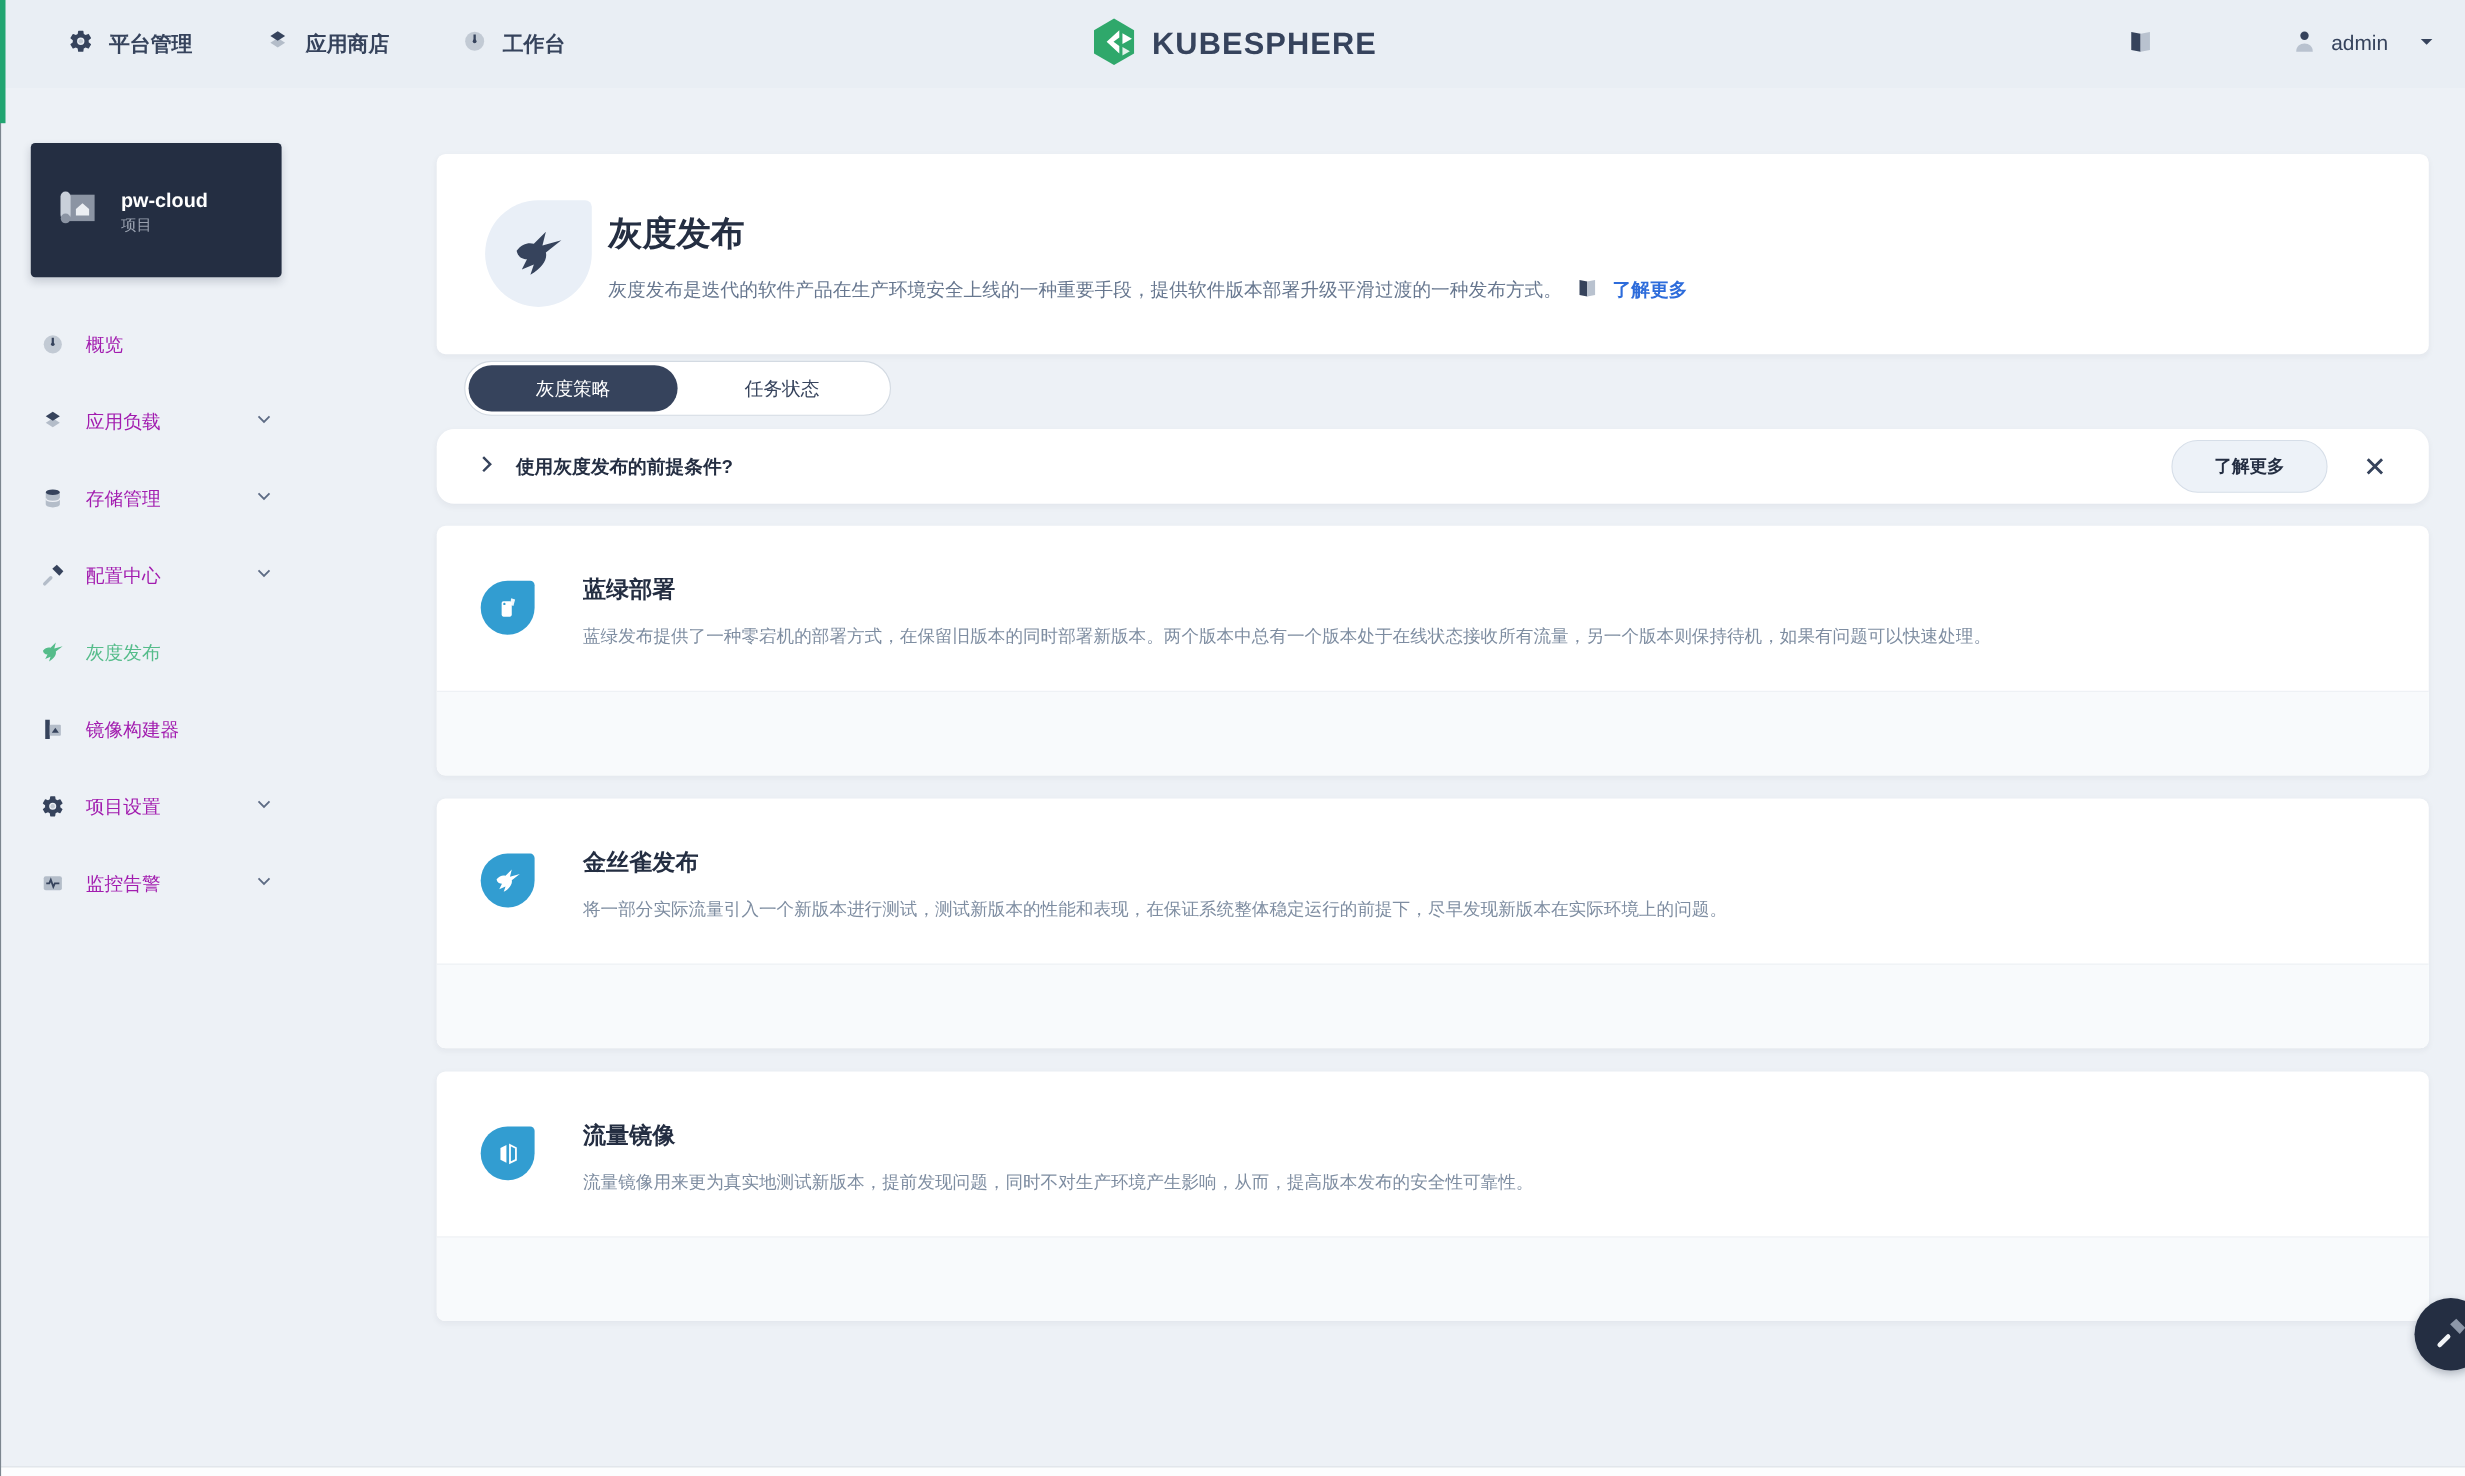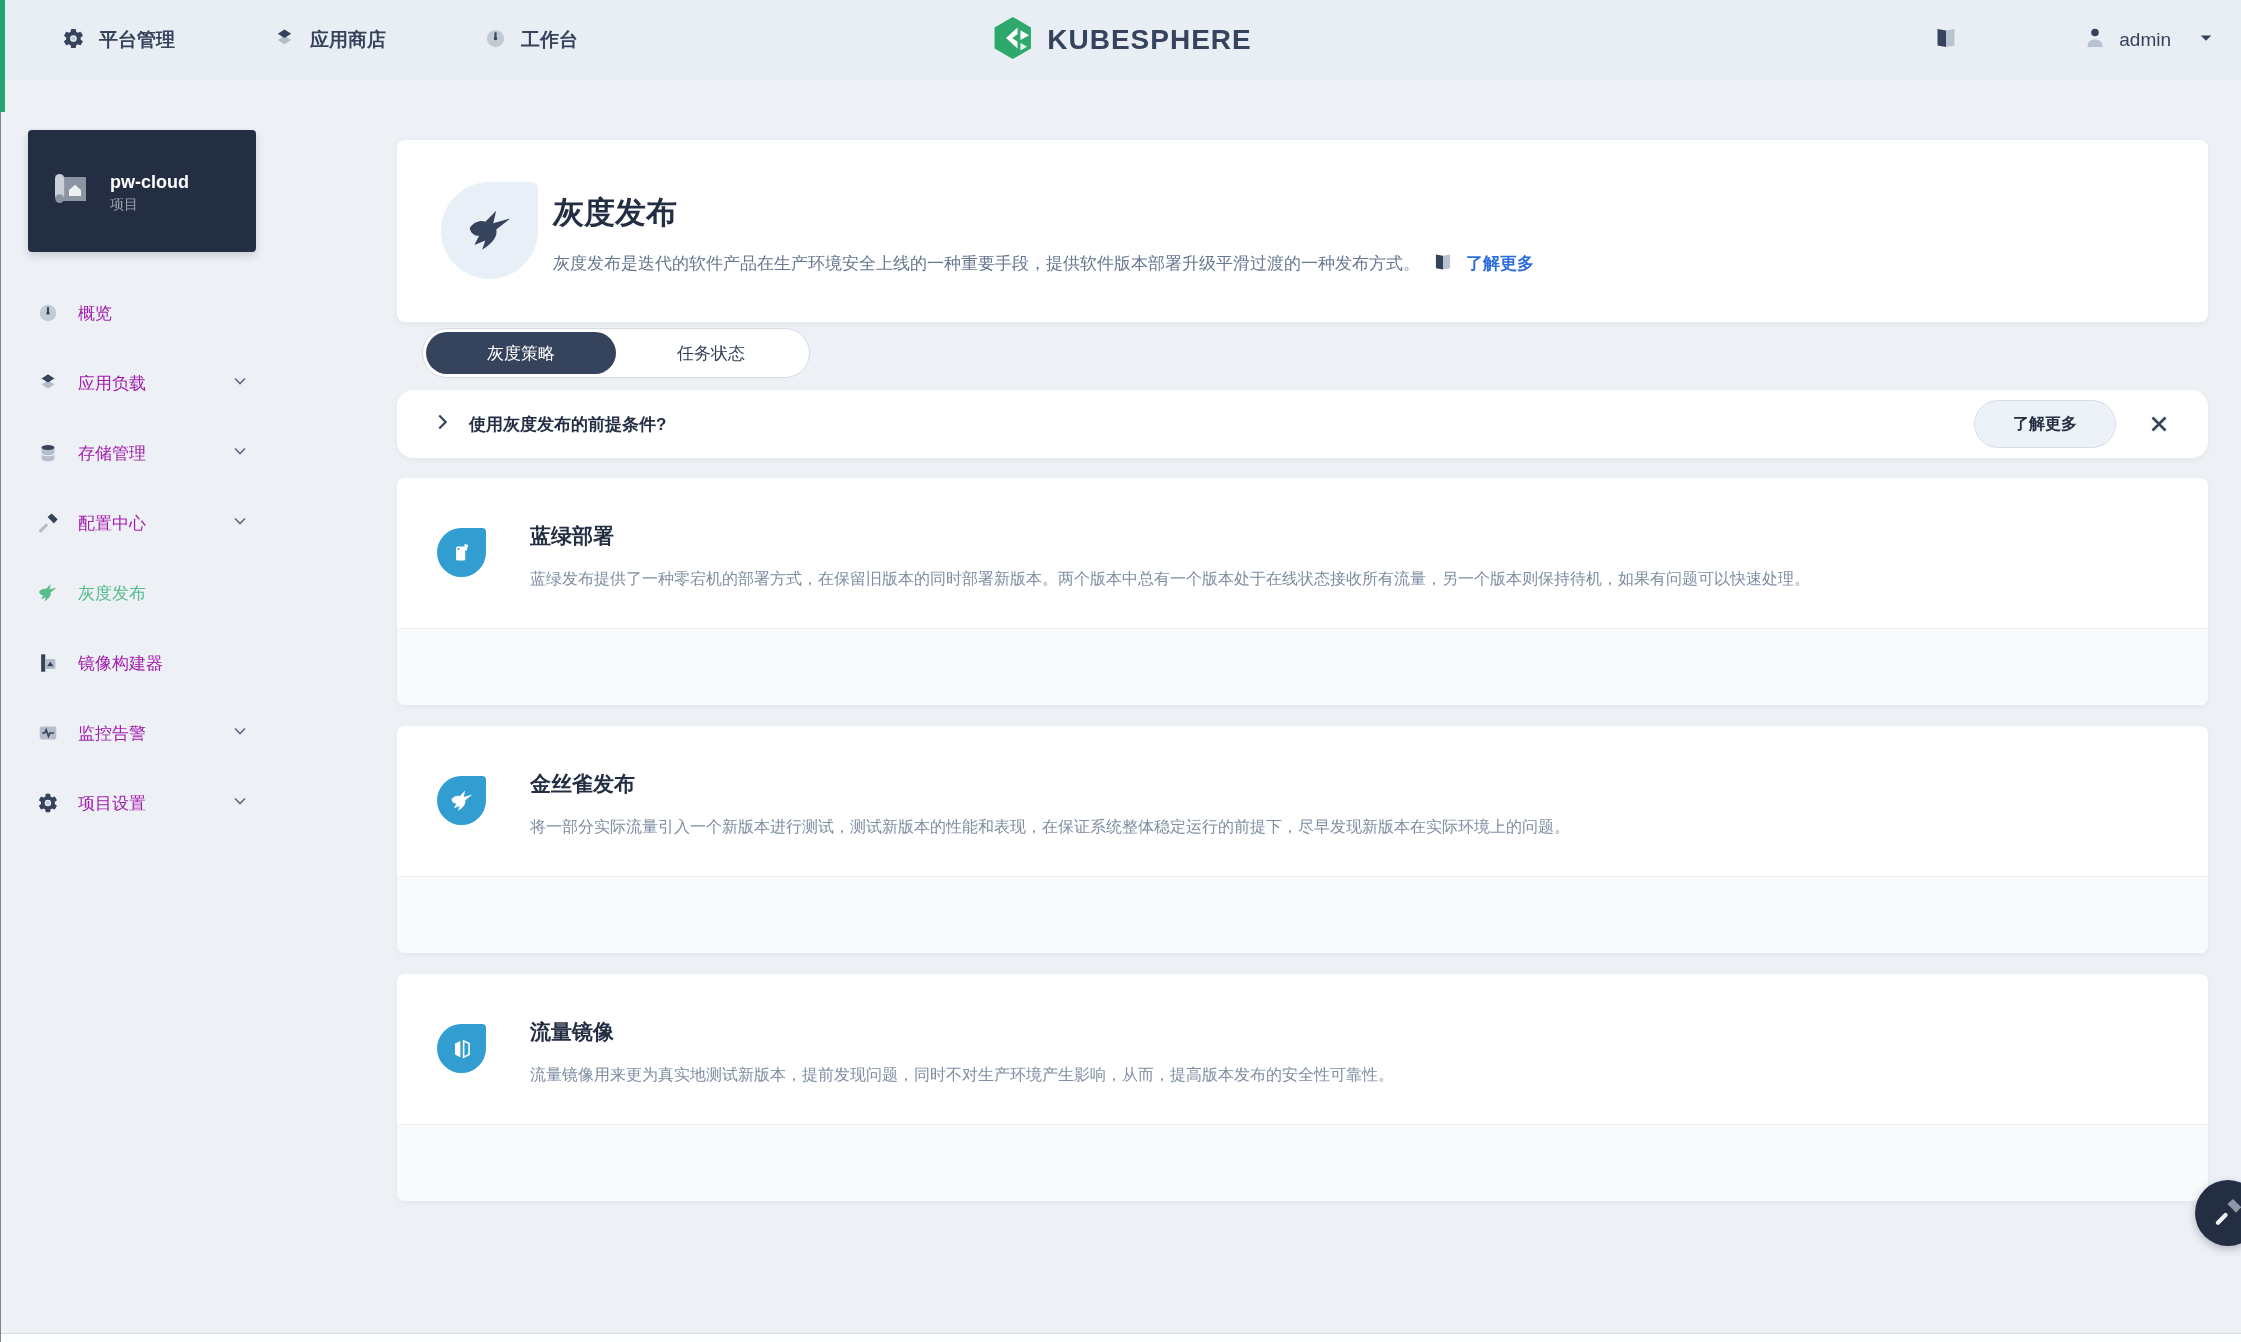--- a/index.html
+++ b/index.html
@@ -10,21 +10,21 @@
     position:relative;
     overflow:hidden;
     color:#36435c;
   }
   .edge-line { position:absolute; left:0; top:0; bottom:0; width:1px; background:#7c868f; z-index:50; }
   .green-strip { position:absolute; left:0; top:0; width:5px; height:112px; background:#21a571; z-index:60; }
   .bottom-strip { position:absolute; left:0; right:0; bottom:0; height:9px; background:#fcfdfe; border-top:1px solid #d9dee4; z-index:40; }
 
   
   .topbar { position:absolute; top:0; left:0; right:0; height:80px; background:#e9eef4; }
-  .topbar-left { position:absolute; left:62px; top:0; height:80px; display:flex; align-items:center; gap:98px; }
+  .topbar-left { position:absolute; left:62px; top:0; height:80px; display:flex; align-items:center; gap:66px; }
   .tb-item { display:flex; align-items:center; gap:14px; cursor:pointer; }
   .tb-item span.lbl { font-size:19px; font-weight:700; color:#36435c; }
   .logo { position:absolute; left:50%; top:0; transform:translateX(-50%); height:80px; display:flex; align-items:center; gap:12px; cursor:pointer; }
   .logo-text { font-size:28px; font-weight:700; letter-spacing:1px; color:#36435c; }
   .topbar-right { position:absolute; right:26px; top:0; height:80px; display:flex; align-items:center;gap:28px; }
   .docs-book { margin-right:96px; cursor:pointer; }
   .avatar { margin-right:12px; }
   .admin-name { font-size:19px; color:#36435c; margin-right:26px; }
   .user-menu { display:flex; align-items:center; cursor:pointer; }
 
@@ -233,39 +233,39 @@
               <path d="M4.5 2.5 h4.5 v19 h-4.5 z" fill="#36435c"></path>
               <rect x="9" y="7.5" width="11" height="11" rx="1" fill="#b4bdc9"></rect>
               <path d="M14.5 10.5 L18 15.5 H11 Z" fill="#36435c"></path>
             </svg>
         </span>
         <span class="s-lbl">镜像构建器</span>
       </div>
       <div class="side-item">
         <span class="s-icon">
           <svg width="22" height="22" viewBox="0 0 24 24">
+              <use href="#p-gear" fill="#36435c"></use>
+              <circle cx="11.9" cy="12" r="2.2" fill="#c2cad4"></circle>
+            </svg>
+        </span>
+        <span class="s-lbl">项目设置</span>
+        <span class="chev">
+          <svg width="20" height="20" viewBox="0 0 24 24">
+              <path d="M6 9 L12 15 L18 9" stroke="#5d6b84" stroke-width="2" fill="none"></path>
+            </svg>
+        </span>
+      </div>
+      <div class="side-item">
+        <span class="s-icon">
+          <svg width="22" height="22" viewBox="0 0 24 24">
               <rect x="3" y="5" width="18" height="14" rx="2" fill="#b4bdc9"></rect>
               <path d="M5.5 12 h3 l1.5-3.5 2.5 7 1.5-3.5 h4.5" stroke="#36435c" stroke-width="1.8" fill="none"></path>
             </svg>
         </span>
         <span class="s-lbl">监控告警</span>
-        <span class="chev">
-          <svg width="20" height="20" viewBox="0 0 24 24">
-              <path d="M6 9 L12 15 L18 9" stroke="#5d6b84" stroke-width="2" fill="none"></path>
-            </svg>
-        </span>
-      </div>
-      <div class="side-item">
-        <span class="s-icon">
-          <svg width="22" height="22" viewBox="0 0 24 24">
-              <use href="#p-gear" fill="#36435c"></use>
-              <circle cx="11.9" cy="12" r="2.2" fill="#c2cad4"></circle>
-            </svg>
-        </span>
-        <span class="s-lbl">项目设置</span>
         <span class="chev">
           <svg width="20" height="20" viewBox="0 0 24 24">
               <path d="M6 9 L12 15 L18 9" stroke="#5d6b84" stroke-width="2" fill="none"></path>
             </svg>
         </span>
       </div>
     </nav>
   </aside>
 
   <main class="main">

